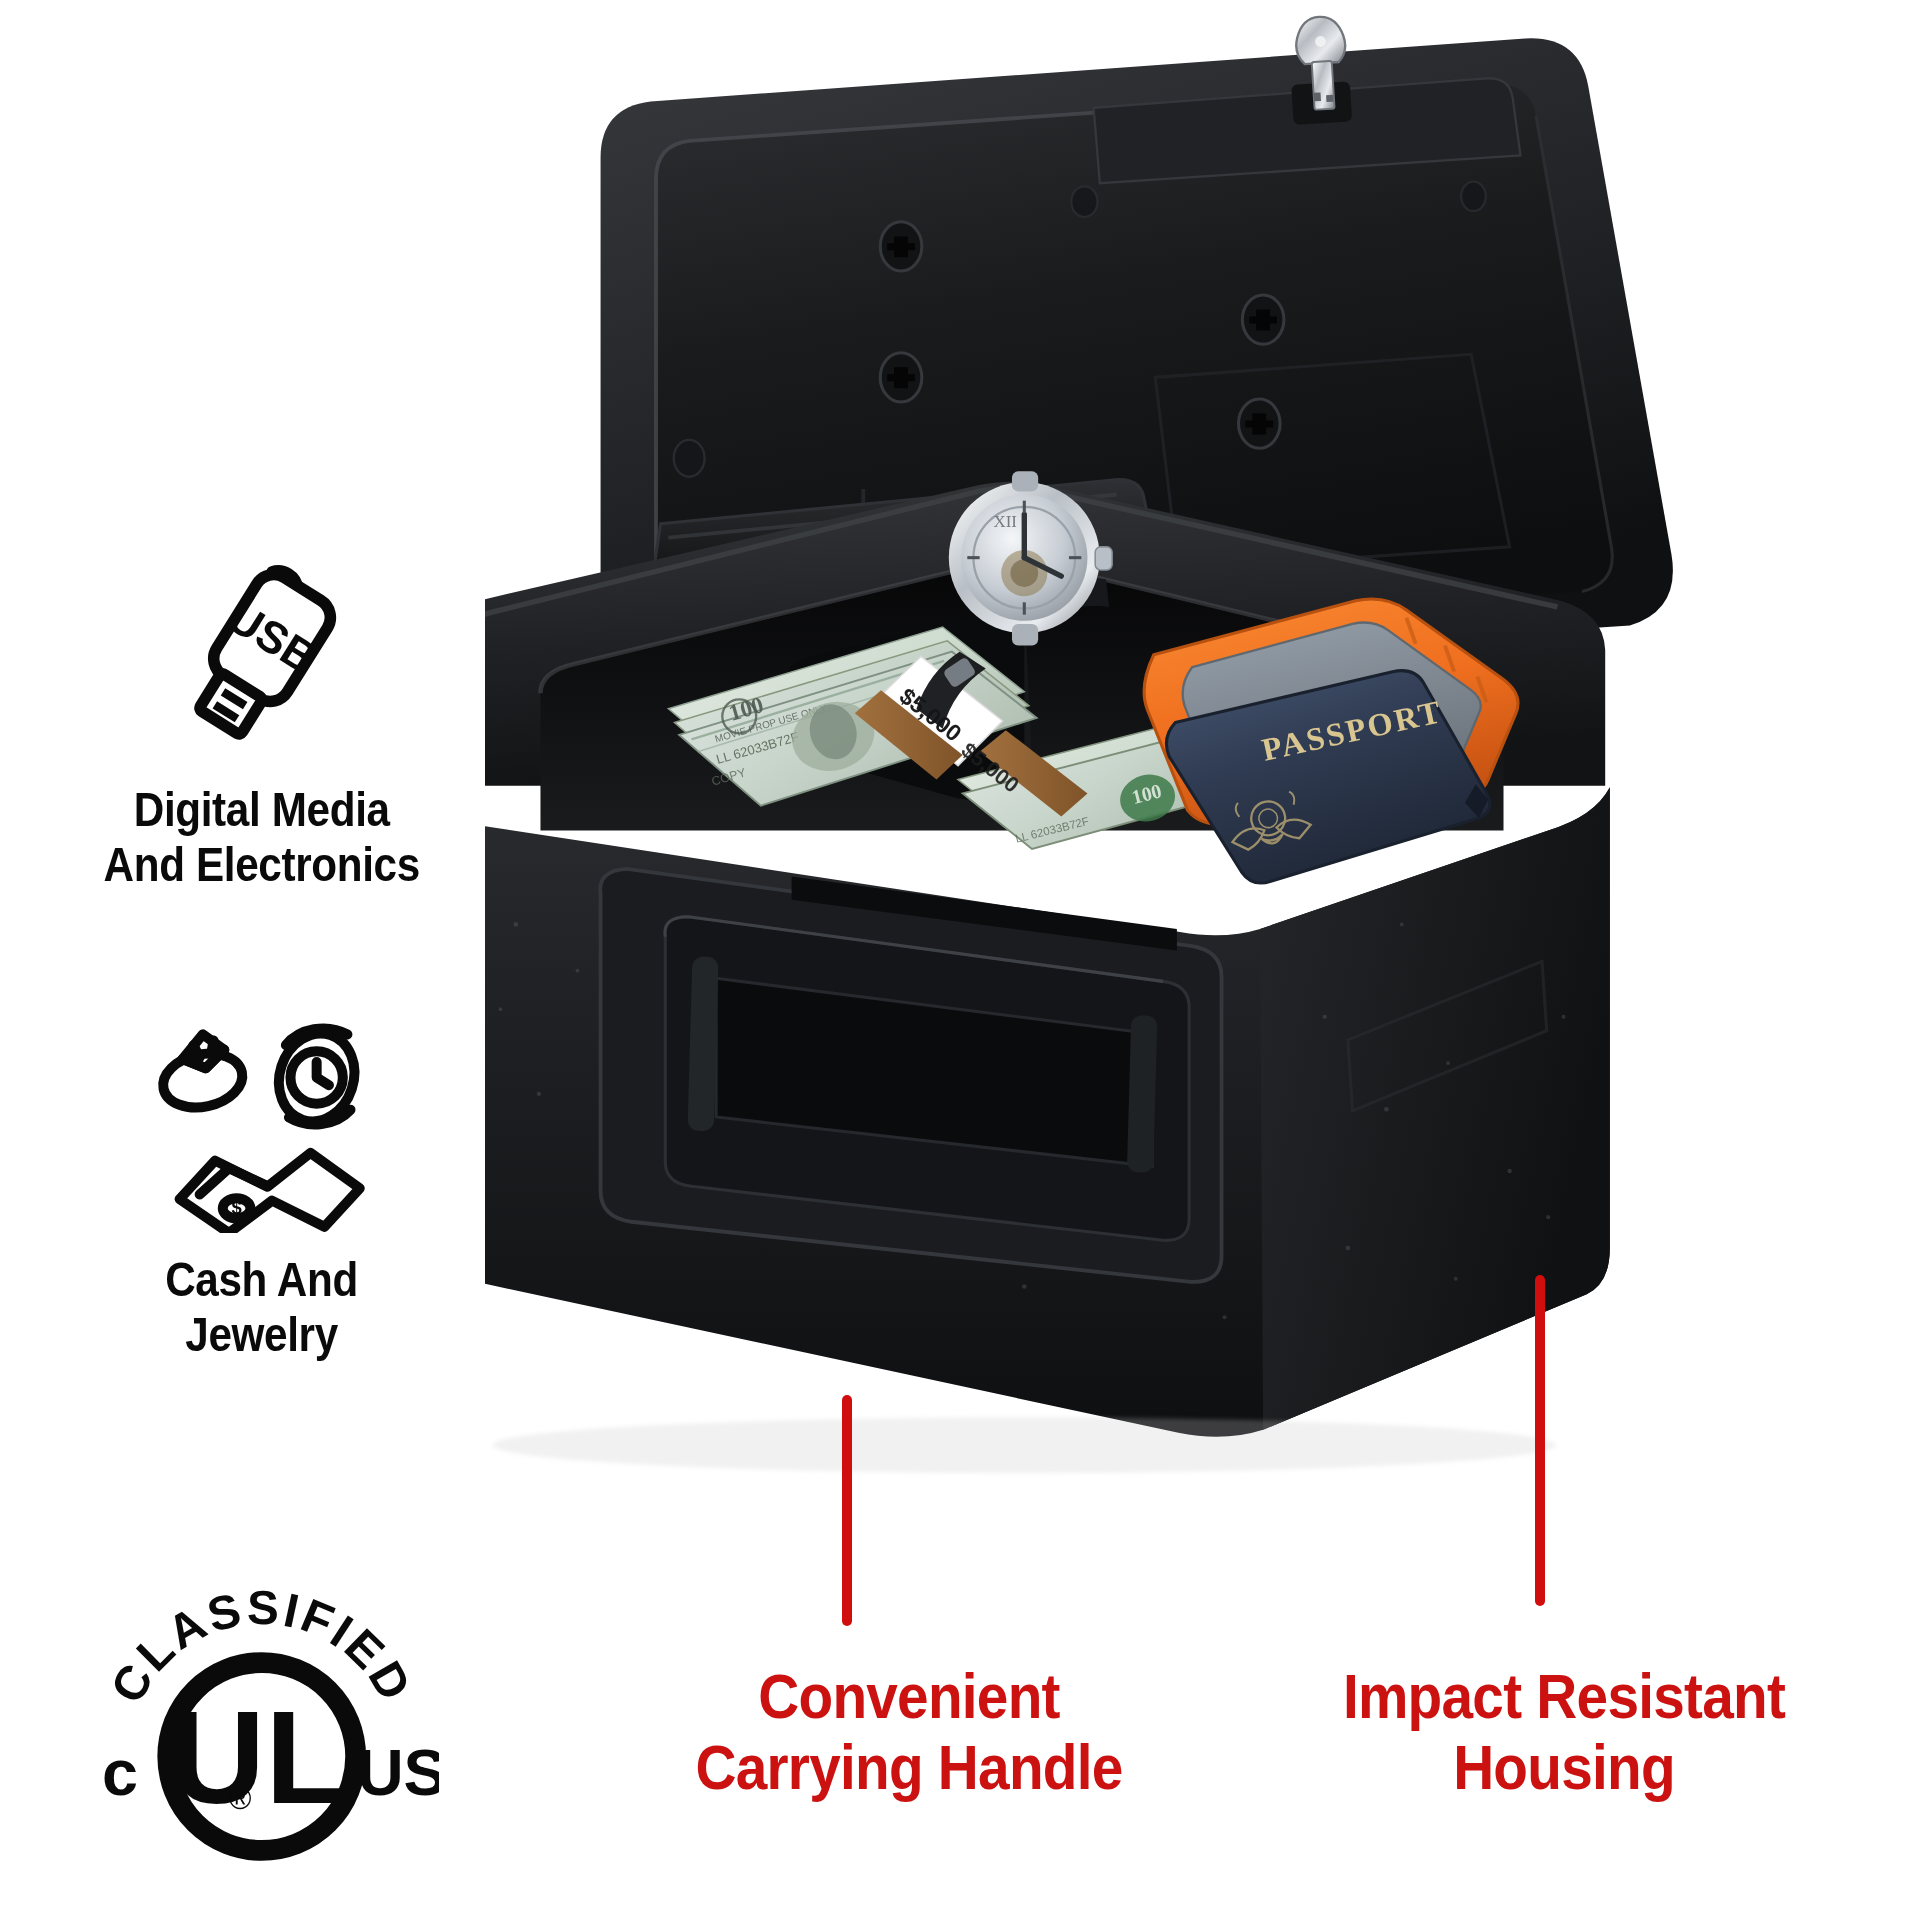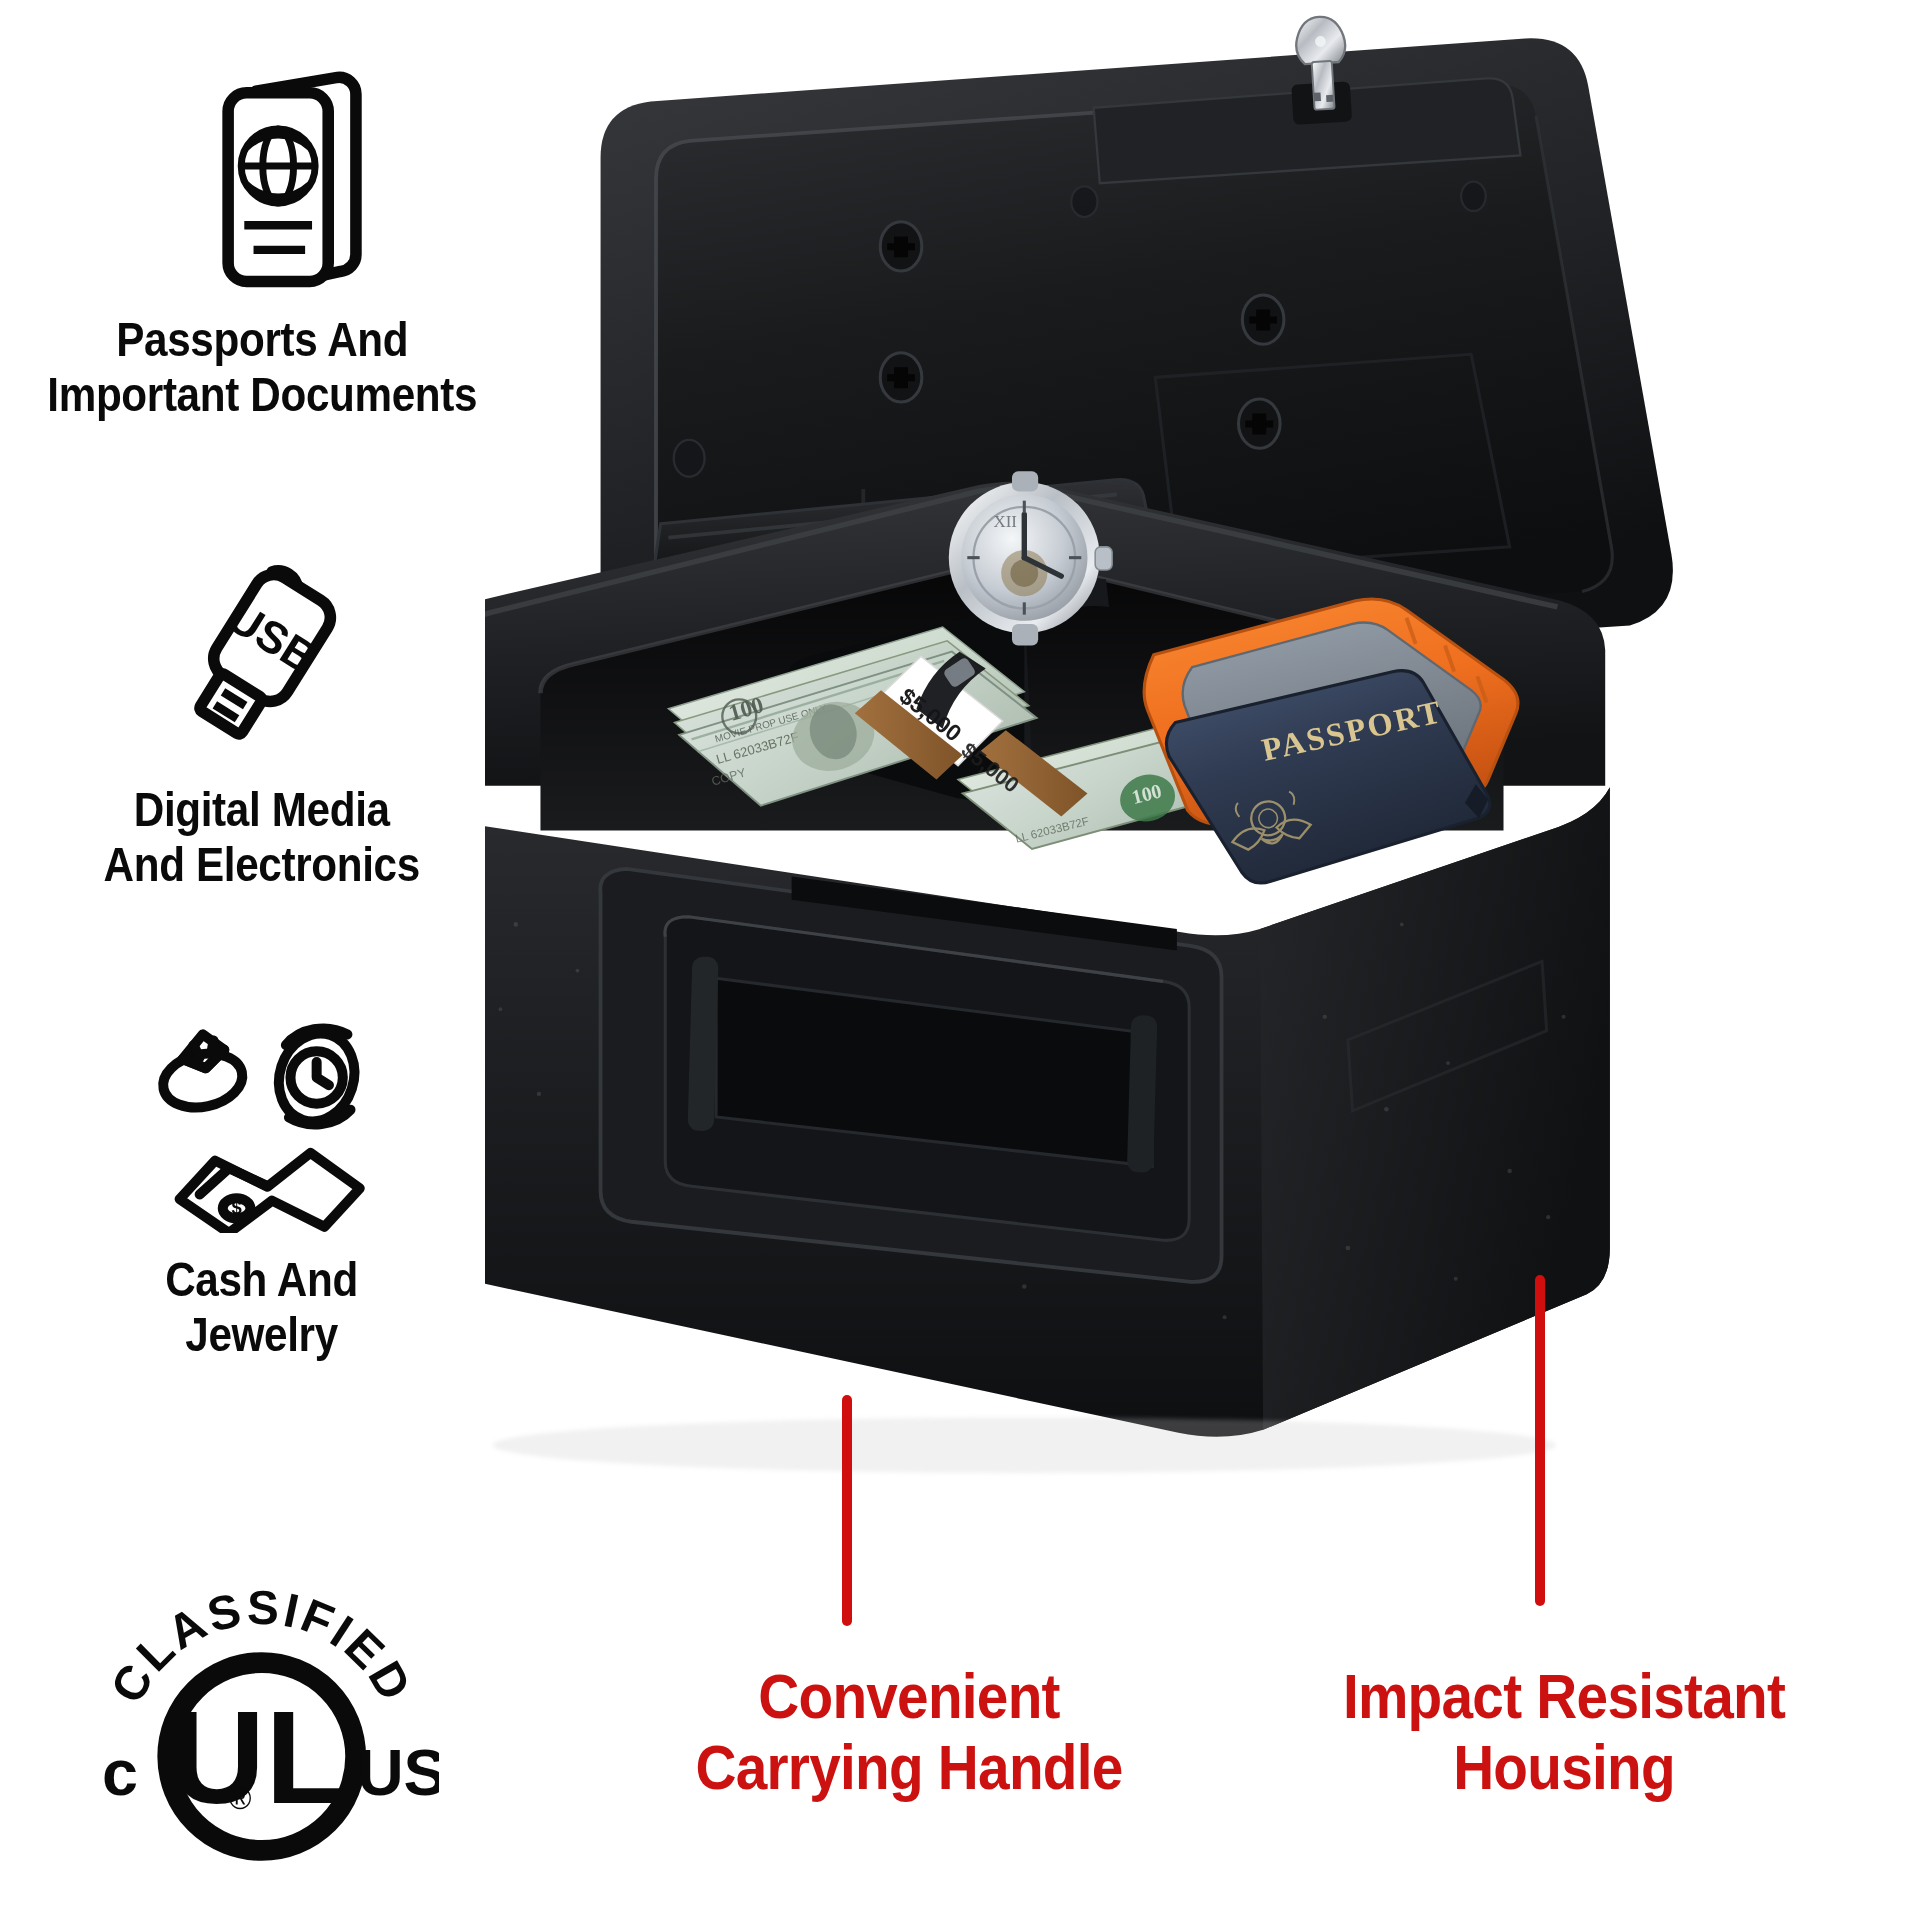--- a/index.html
+++ b/index.html
@@ -87,43 +87,20 @@
   #callout-handle-line   { left: 842px; top: 1395px; height: 231px; }
   #callout-handle-text   { left: 601px;  top: 1661px; width: 616px; }
   #callout-housing-line  { left: 1535px; top: 1275px; height: 331px; }
   #callout-housing-text  { left: 1256px; top: 1661px; width: 616px; }
 </style>
 </head>
 <body>
 
 <div id="stage">
 
-  <div class="feature" id="feature-passports">
-    <span class="feature-icon">
-      <svg width="216" height="231" viewBox="0 0 280 300" aria-hidden="true">
-
-        <path d="M132 38 L238 20 a22 22 0 0 1 24 22 L262 250 a22 22 0 0 1 -20 22 L214 278" fill="none" stroke="#0a0a0a" stroke-width="15" stroke-linejoin="round" stroke-linecap="round"></path>
-
-        <rect x="96" y="40" width="130" height="245" rx="24" ry="24" fill="#ffffff" stroke="#0a0a0a" stroke-width="15"></rect>
-
-        <g transform="translate(161,135)" fill="none" stroke="#0a0a0a" stroke-width="9">
-          <circle cx="0" cy="0" r="48"></circle>
-          <line x1="-48" y1="0" x2="48" y2="0"></line>
-          <ellipse cx="0" cy="0" rx="20" ry="48"></ellipse>
-          <path d="M-41 -24 A 60 60 0 0 1 41 -24"></path>
-          <path d="M-41 24 A 60 60 0 0 0 41 24"></path>
-        </g>
-
-        <line x1="117" y1="212" x2="205" y2="212" stroke="#0a0a0a" stroke-width="11" stroke-linecap="butt"></line>
-        <line x1="129" y1="244" x2="196" y2="244" stroke="#0a0a0a" stroke-width="11" stroke-linecap="butt"></line>
-      </svg>
-    </span>
-    <div class="feature-label">Passports And
-Important Documents</div>
-  </div>
 
   <div class="feature" id="feature-digital">
     <span class="feature-icon">
       <svg width="231" height="231" viewBox="0 0 300 300" aria-hidden="true">
         <g transform="rotate(32 150 150)">
 
           <path d="M108 60 a26 26 0 0 1 40 0" fill="none" stroke="#0a0a0a" stroke-width="14" stroke-linecap="round"></path>
 
           <rect x="100" y="58" width="108" height="150" rx="26" ry="26" fill="#ffffff" stroke="#0a0a0a" stroke-width="15"></rect>
 

